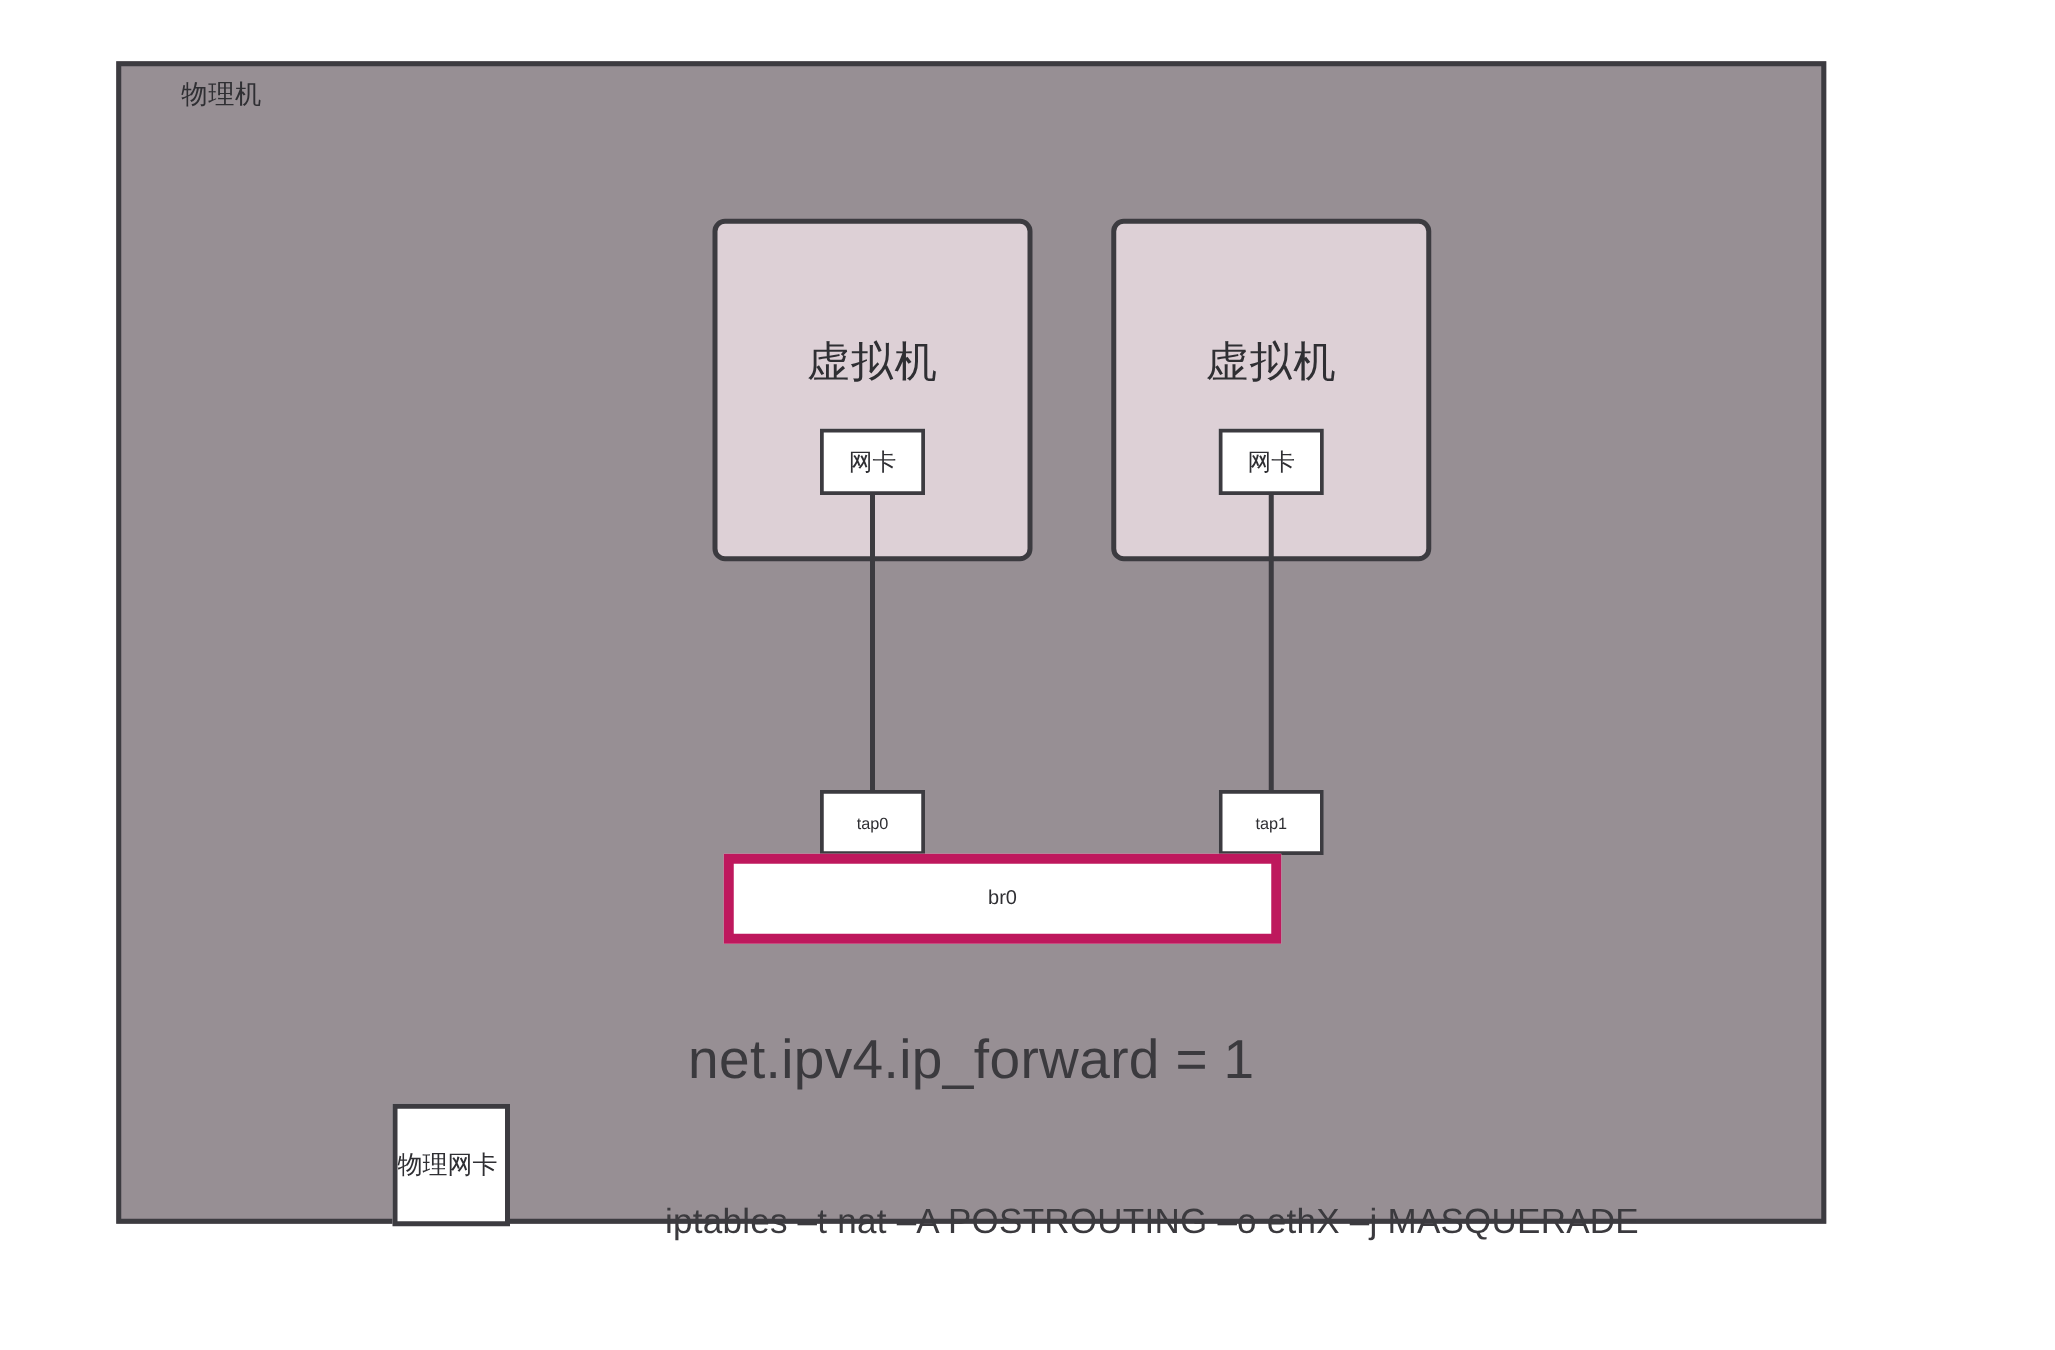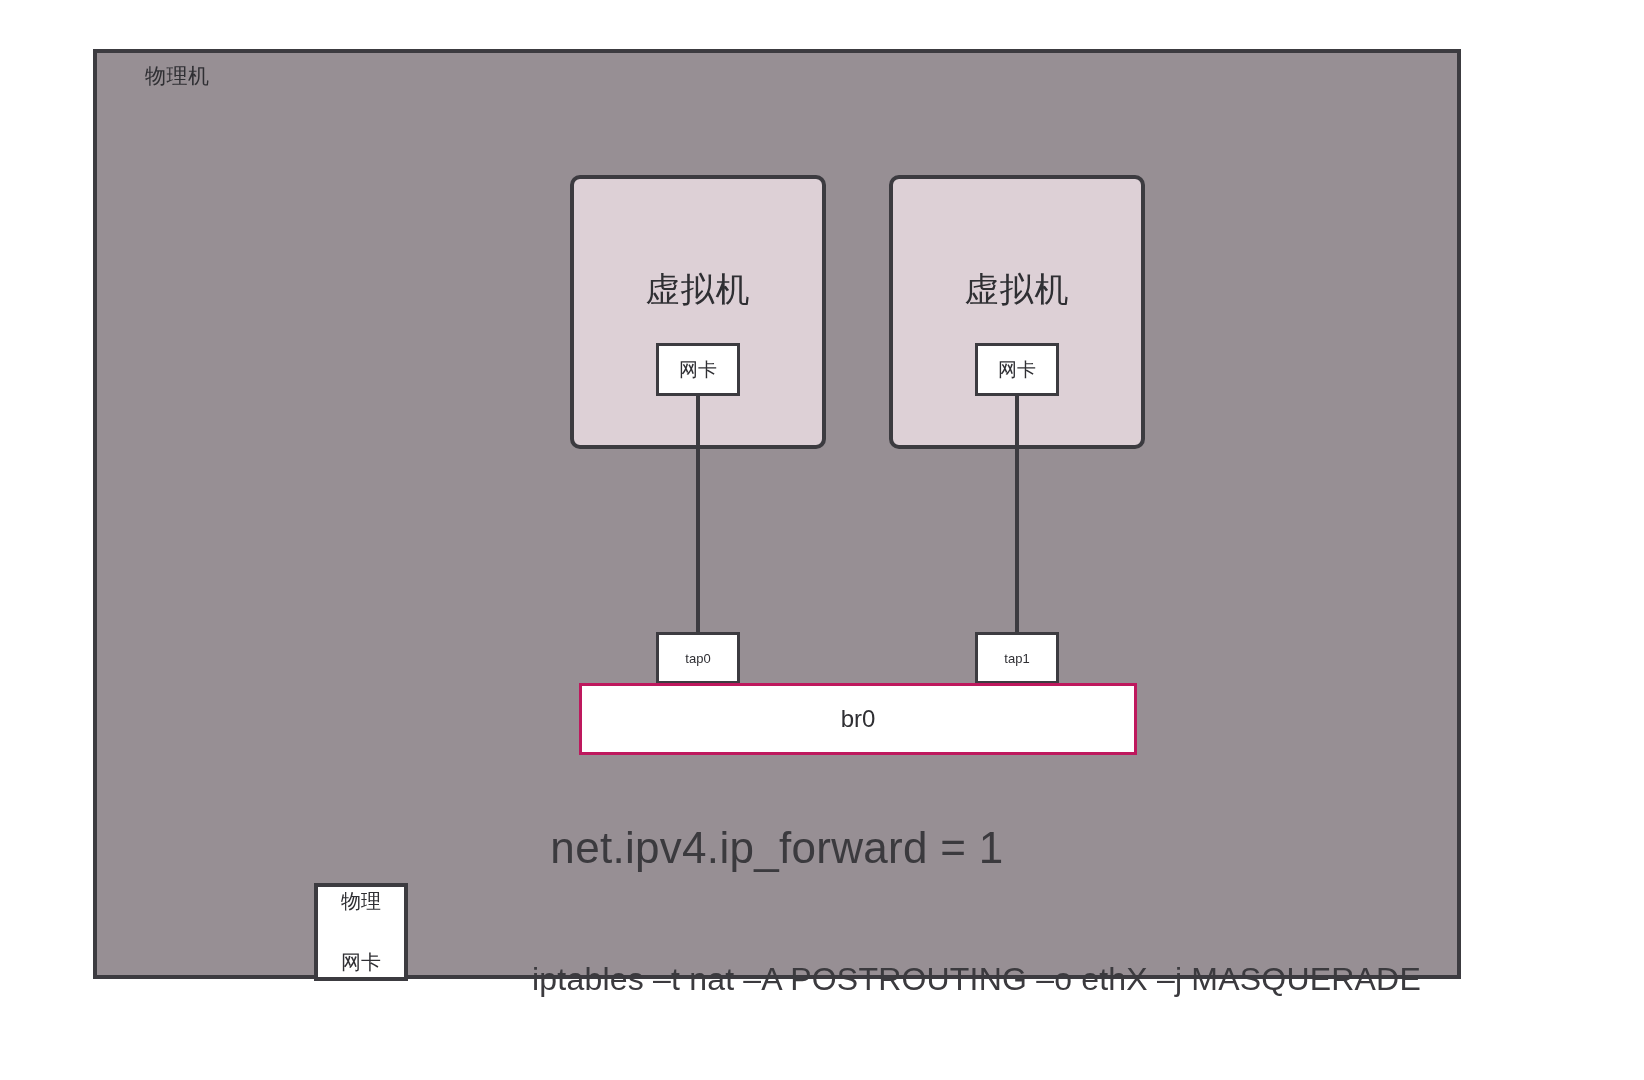--- a/index.html
+++ b/index.html
@@ -113,29 +113,29 @@
     color: #2f2f33;
   }
   .tap-0 { left: 559px; top: 579px; }
   .tap-1 { left: 878px; top: 579px; }
 
   
   .bridge-box {
     position: absolute;
     left: 482px;
     top: 630px;
-    width: 558px;
+    width: 446px;
     height: 72px;
     background: #ffffff;
-    border: 3px solid #be185d;
+    border: 8px solid #be185d;
     box-sizing: border-box;
     display: flex;
     align-items: center;
     justify-content: center;
-    font-size: 24px;
+    font-size: 16px;
     color: #2f2f33;
   }
 
   
   .sysctl-text {
     position: absolute;
     left: 0;
     top: 770px;
     width: 100%;
     text-align: center;
@@ -148,35 +148,35 @@
   .phys-nic-box {
     position: absolute;
     left: 314px;
     top: 883px;
     width: 94px;
     height: 98px;
     background: #ffffff;
     border: 4px solid #3c3b40;
     box-sizing: border-box;
     display: flex;
-    flex-direction: column;
-    align-items: center;
-    justify-content: space-between;
+    flex-direction: row;
+    align-items: center;
+    justify-content: flex-start;
     font-size: 20px;
     line-height: 1.45;
     color: #2f2f33;
     z-index: 5;
   }
 
   
   .iptables-text {
     position: absolute;
     left: 435px;
     top: 908px;
-    font-size: 32px;
+    font-size: 28px;
     color: #3b3a3e;
     white-space: nowrap;
     letter-spacing: 0.2px;
   }
 </style>
 </head>
 <body>
 
 <div id="stage">
 

